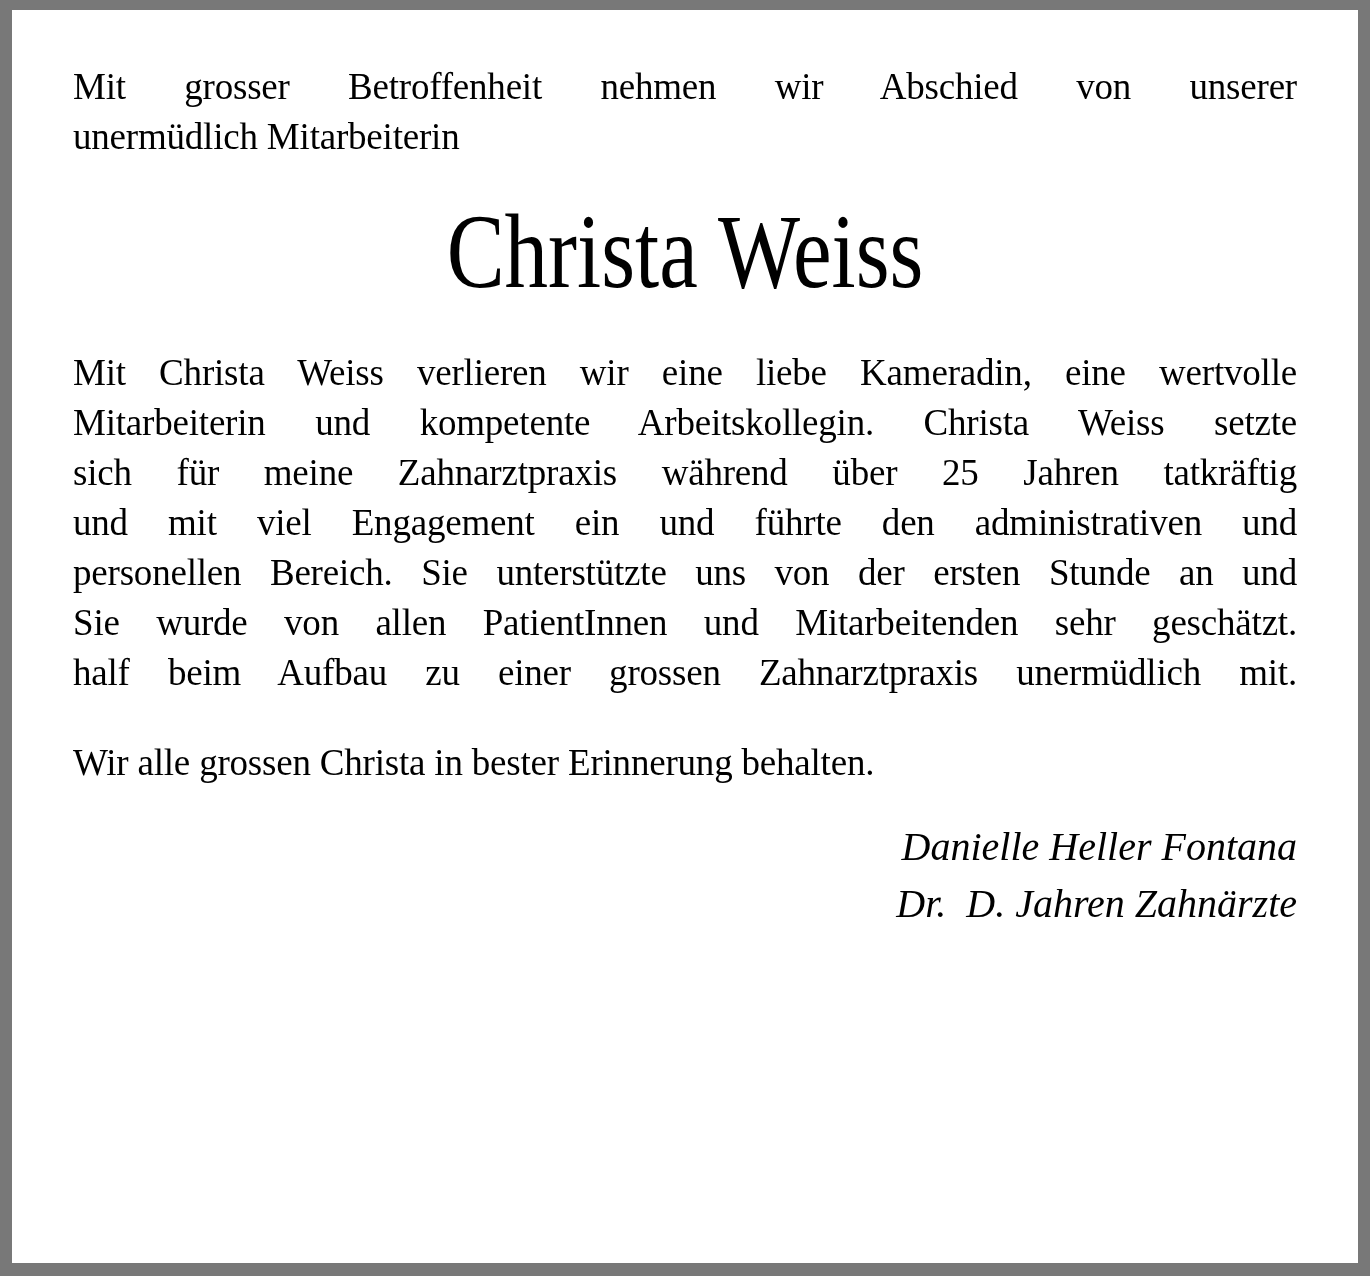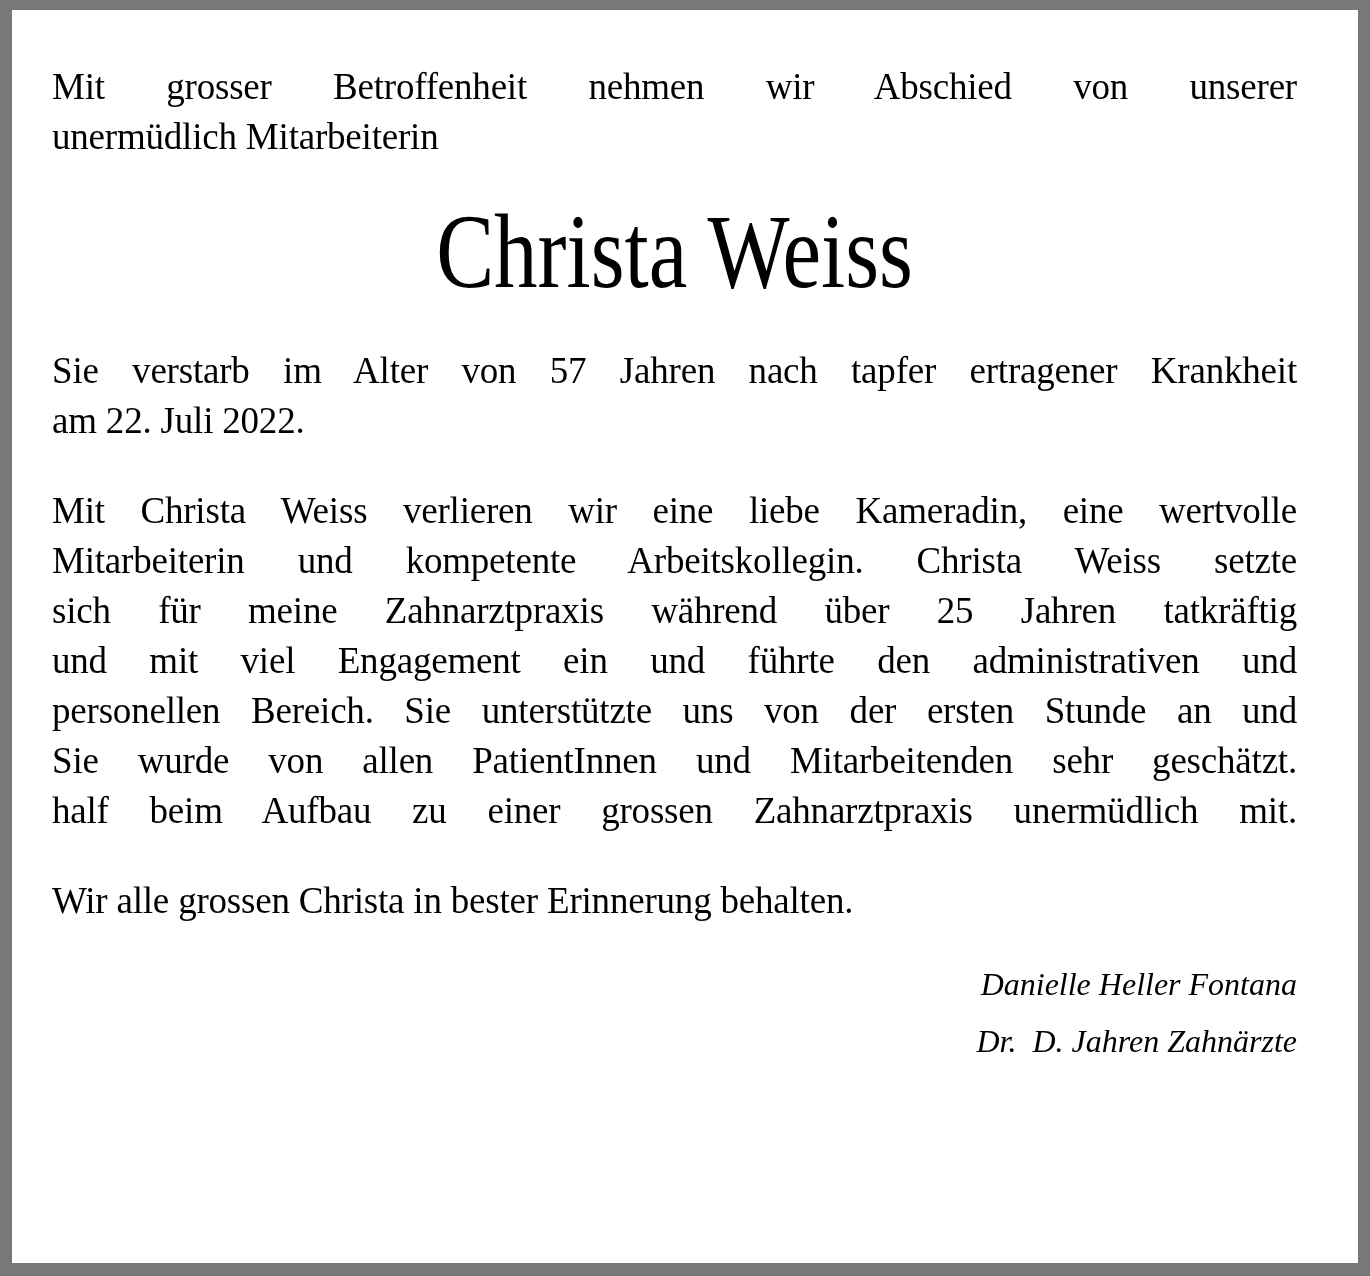--- a/index.html
+++ b/index.html
@@ -15,21 +15,21 @@
     background: var(--frame, #787878);
     padding: 10px 12px 13px 12px;
     font-family: "Liberation Serif", "DejaVu Serif", serif;
     color: var(--ink, #000000);
   }
   .paper {
     box-sizing: border-box;
     width: 100%;
     height: 100%;
     background: var(--paper, #ffffff);
-    padding: 52px 61px 0 40px;
+    padding: 52px 61px 0 61px;
     overflow: hidden;
   }
   .para {
     margin: 40px 0 0 0;
   }
   .para.intro {
     margin-top: 0;
   }
   .para.death {
     margin-top: 38px;
@@ -54,43 +54,39 @@
     text-align: center;
     transform: scaleX(0.82);
     transform-origin: 50% 50%;
     white-space: nowrap;
   }
   .signature {
     margin-top: 30px;
     text-align: right;
   }
   .sig-line {
-    font-size: 32px;
+    font-size: 40px;
     line-height: 57px;
     font-style: italic;
     white-space: pre; 
   }
 </style>
 </head>
 <body>
 
 <div class="page">
   <div class="paper">
 
     <div class="para intro">
       <div class="line j">Mit grosser Betroffenheit nehmen wir Abschied von unserer</div>
       <div class="line">unermüdlich Mitarbeiterin</div>
     </div>
 
     <div class="title">Christa Weiss</div>
 
-    <div class="para death">
-      <div class="line j">Sie verstarb im Alter von 57 Jahren nach tapfer ertragener Krankheit</div>
-      <div class="line">am 22. Juli 2022.</div>
-    </div>
 
     <div class="para">
       <div class="line j">Mit Christa Weiss verlieren wir eine liebe Kameradin, eine wertvolle</div>
       <div class="line j">Mitarbeiterin und kompetente Arbeitskollegin. Christa Weiss setzte</div>
       <div class="line j">sich für meine Zahnarztpraxis während über 25 Jahren tatkräftig</div>
       <div class="line j">und mit viel Engagement ein und führte den administrativen und</div>
       <div class="line j">personellen Bereich. Sie unterstützte uns von der ersten Stunde an und</div>
       <div class="line j">Sie wurde von allen PatientInnen und Mitarbeitenden sehr geschätzt.</div>
       <div class="line j">half beim Aufbau zu einer grossen Zahnarztpraxis unermüdlich mit.</div>
     </div>

